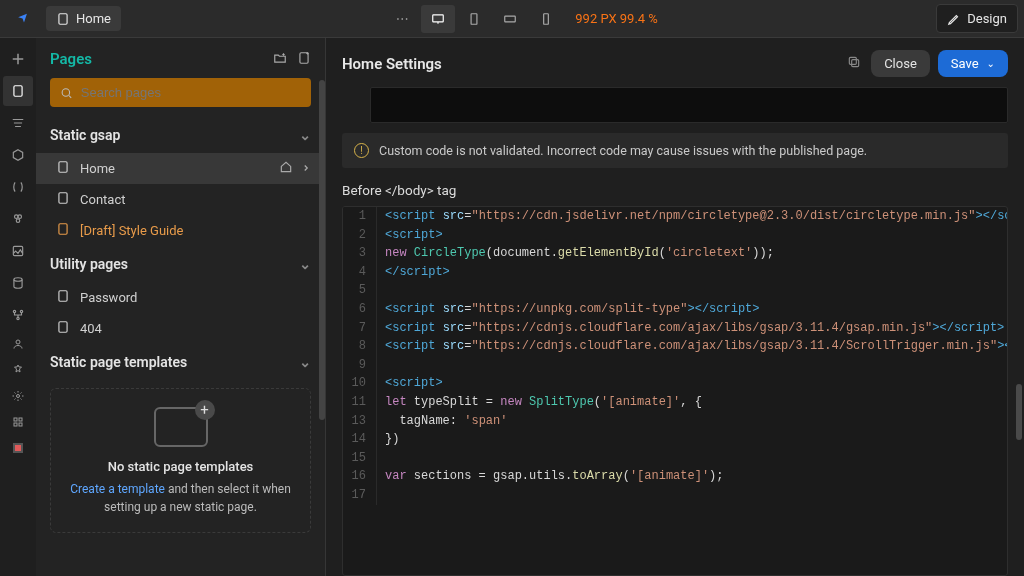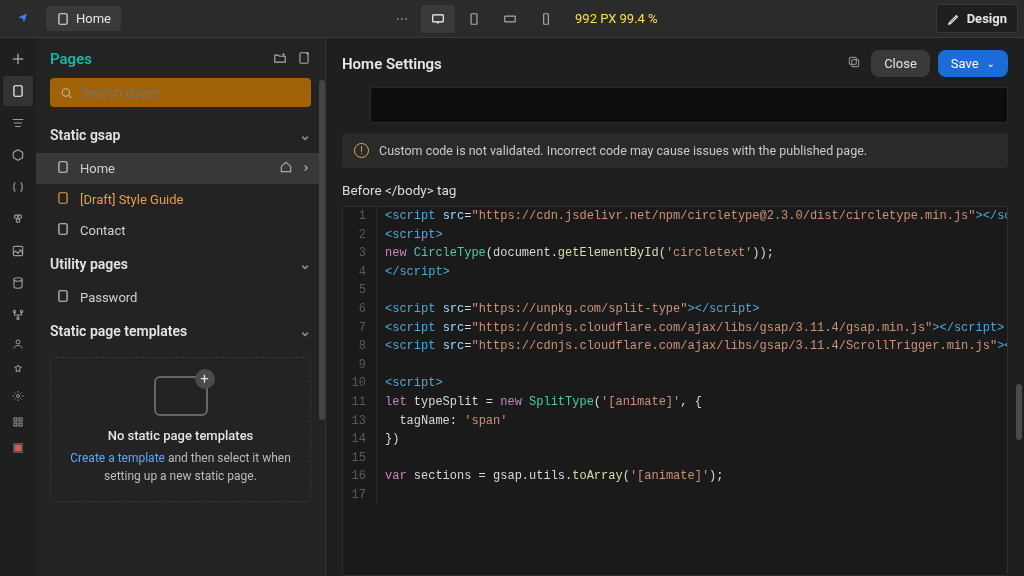--- a/index.html
+++ b/index.html
@@ -7,22 +7,22 @@
 
 .app { display: flex; flex-direction: column; width: 100%; height: 100%; background: #1a1a1a; }
 
 
 .topbar { display: flex; align-items: center; height: 38px; background: #2b2b2b; border-bottom: 1px solid #3a3a3a; padding: 0 6px; gap: 4px; }
 .logo { width: 24px; height: 24px; display: flex; align-items: center; justify-content: center; margin: 0 6px; color: #3b82f6; }
 .home-pill { display: flex; align-items: center; gap: 6px; background: #3a3a3a; border-radius: 4px; padding: 5px 10px; color: #e6e6e6; cursor: pointer; }
 .top-icons { display: flex; align-items: center; gap: 2px; margin-left: auto; }
 .ti { width: 34px; height: 28px; display: flex; align-items: center; justify-content: center; cursor: pointer; color: #aaa; border-radius: 3px; }
 .ti.active { background: #3a3a3a; color: #fff; }
-.px-info { color: #fde047; margin: 0 14px 0 10px; font-size: 13px; }
-.design-btn { background: #1f1f1f; border: 1px solid #3a3a3a; color: #e6e6e6; padding: 6px 10px; border-radius: 4px; margin-left: auto; display: flex; align-items: center; gap: 6px; cursor: pointer; font-weight: bold; }
+.px-info { color: #f97316; margin: 0 14px 0 10px; font-size: 13px; }
+.design-btn { background: #1f1f1f; border: 1px solid #3a3a3a; color: #e6e6e6; padding: 6px 10px; border-radius: 4px; margin-left: auto; display: flex; align-items: center; gap: 6px; cursor: pointer; }
 
 .main { display: flex; flex: 1; overflow: hidden; }
 
 
 .rail { width: 36px; background: #1f1f1f; display: flex; flex-direction: column; align-items: center; padding-top: 6px; gap: 2px; }
 .rail-btn { width: 30px; height: 30px; display: flex; align-items: center; justify-content: center; color: #999; cursor: pointer; border-radius: 3px; }
 .rail-btn.active { background: #333; color: #fff; }
 .rail-btn.small { height: 24px; }
 .rail-sq { width:10px; height:10px; background:#e05a5a; border:2px solid #555; }
 
@@ -265,44 +265,50 @@
             <span class="label">Home</span>
             <span class="row-icons">
               <span><svg class="ic" viewBox="0 0 24 24" fill="none" stroke="currentColor" stroke-width="2">
                   <path d="M4 11l8-7 8 7v9H4z"></path>
                 </svg></span>
               <span><svg width="10" height="10" viewBox="0 0 24 24" fill="none" stroke="currentColor" stroke-width="3">
                   <path d="M9 6l6 6-6 6"></path>
                 </svg></span>
             </span>
           </div>
+          <div class="page-row">
+            <span><svg class="ic" viewBox="0 0 24 24" fill="none" stroke="currentColor" stroke-width="2">
+                <rect x="5" y="3" width="14" height="18" rx="2"></rect>
+              </svg></span>
+            <span class="label">Contact</span>
+          </div>
           <div class="page-row draft">
             <span><svg class="ic" viewBox="0 0 24 24" fill="none" stroke="currentColor" stroke-width="2">
                 <rect x="5" y="3" width="14" height="18" rx="2"></rect>
               </svg></span>
             <span class="label">[Draft] Style Guide</span>
-          </div>
-          <div class="page-row">
-            <span><svg class="ic" viewBox="0 0 24 24" fill="none" stroke="currentColor" stroke-width="2">
-                <rect x="5" y="3" width="14" height="18" rx="2"></rect>
-              </svg></span>
-            <span class="label">Contact</span>
           </div>
         </div>
 
       <div class="section-head">
         <span>Utility pages</span>
         <span class="chev">⌄</span>
       </div>
       <div id="utility-list">
           <div class="page-row">
             <span><svg class="ic" viewBox="0 0 24 24" fill="none" stroke="currentColor" stroke-width="2">
                 <rect x="5" y="3" width="14" height="18" rx="2"></rect>
               </svg></span>
             <span class="label">Password</span>
+          </div>
+          <div class="page-row">
+            <span><svg class="ic" viewBox="0 0 24 24" fill="none" stroke="currentColor" stroke-width="2">
+                <rect x="5" y="3" width="14" height="18" rx="2"></rect>
+              </svg></span>
+            <span class="label">404</span>
           </div>
         </div>
 
       <div class="section-head">
         <span>Static page templates</span>
         <span class="chev">⌄</span>
       </div>
       <div class="templates-box">
         <div class="tpl-icon">
             <div class="plus">+</div>

